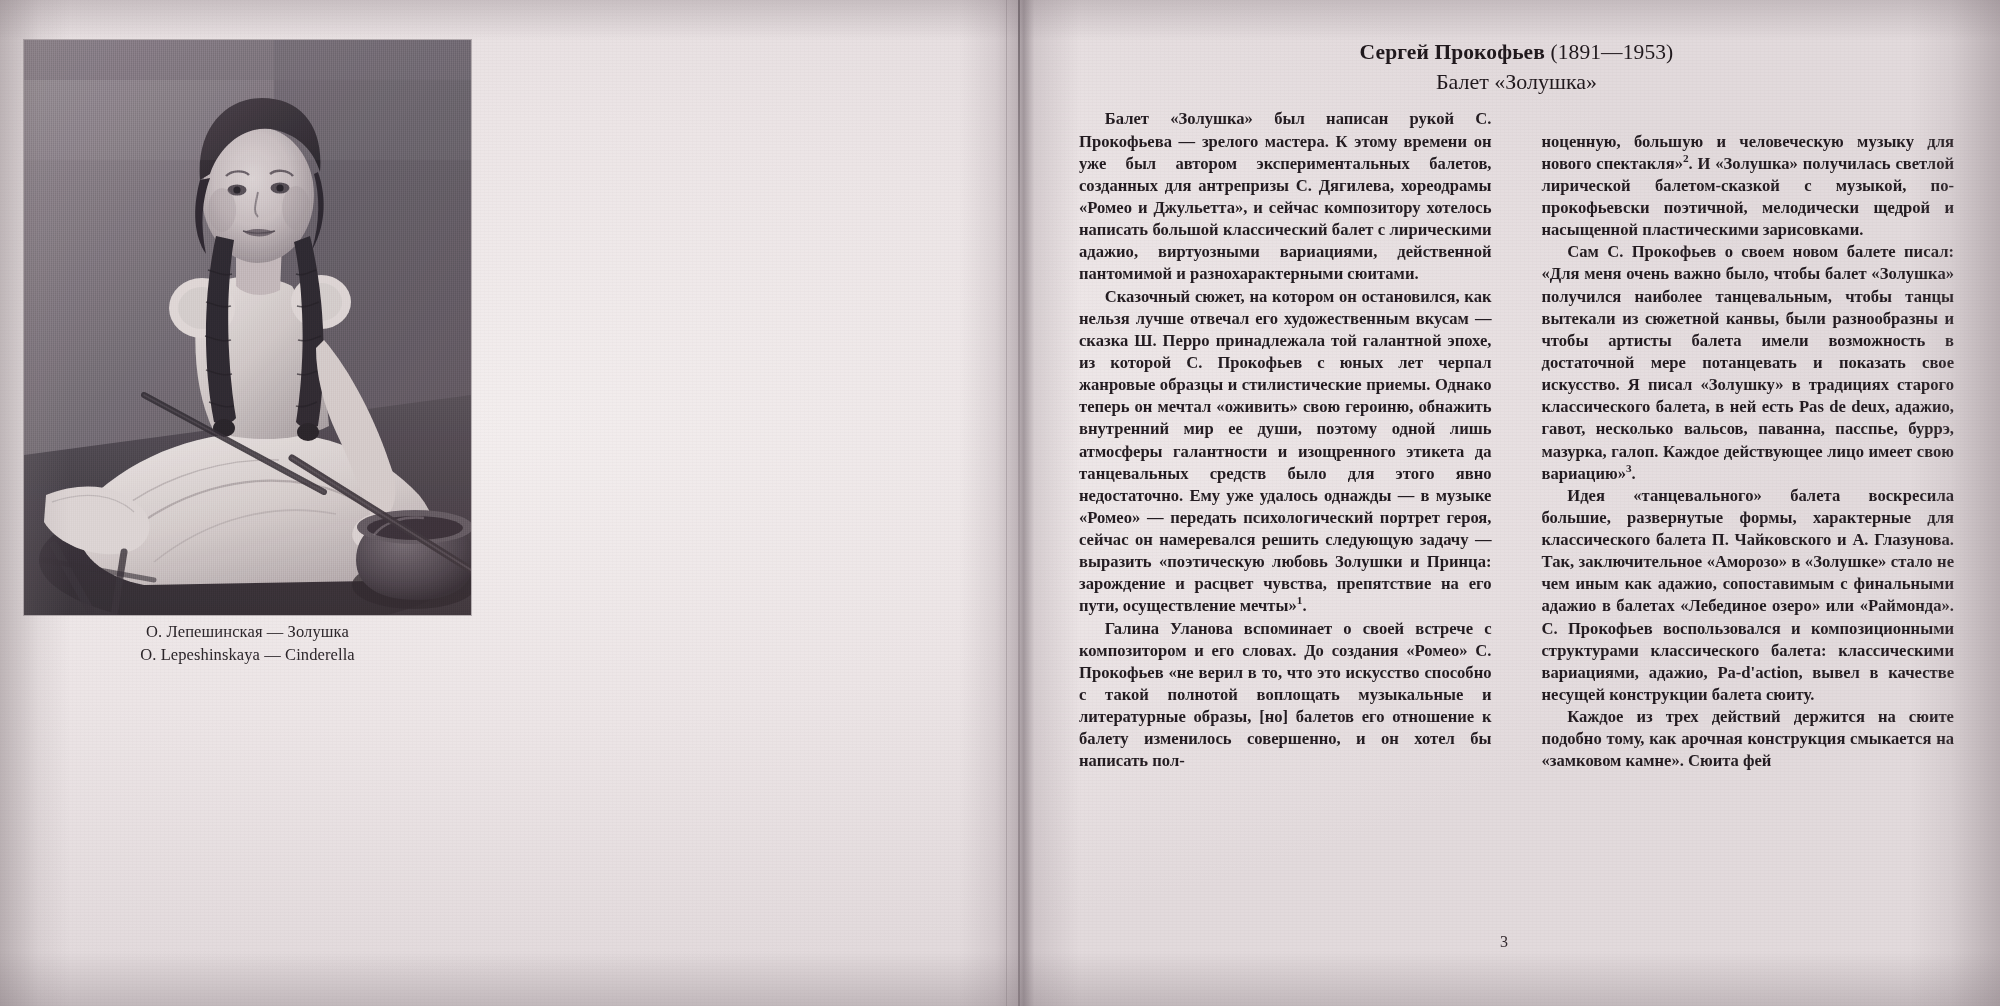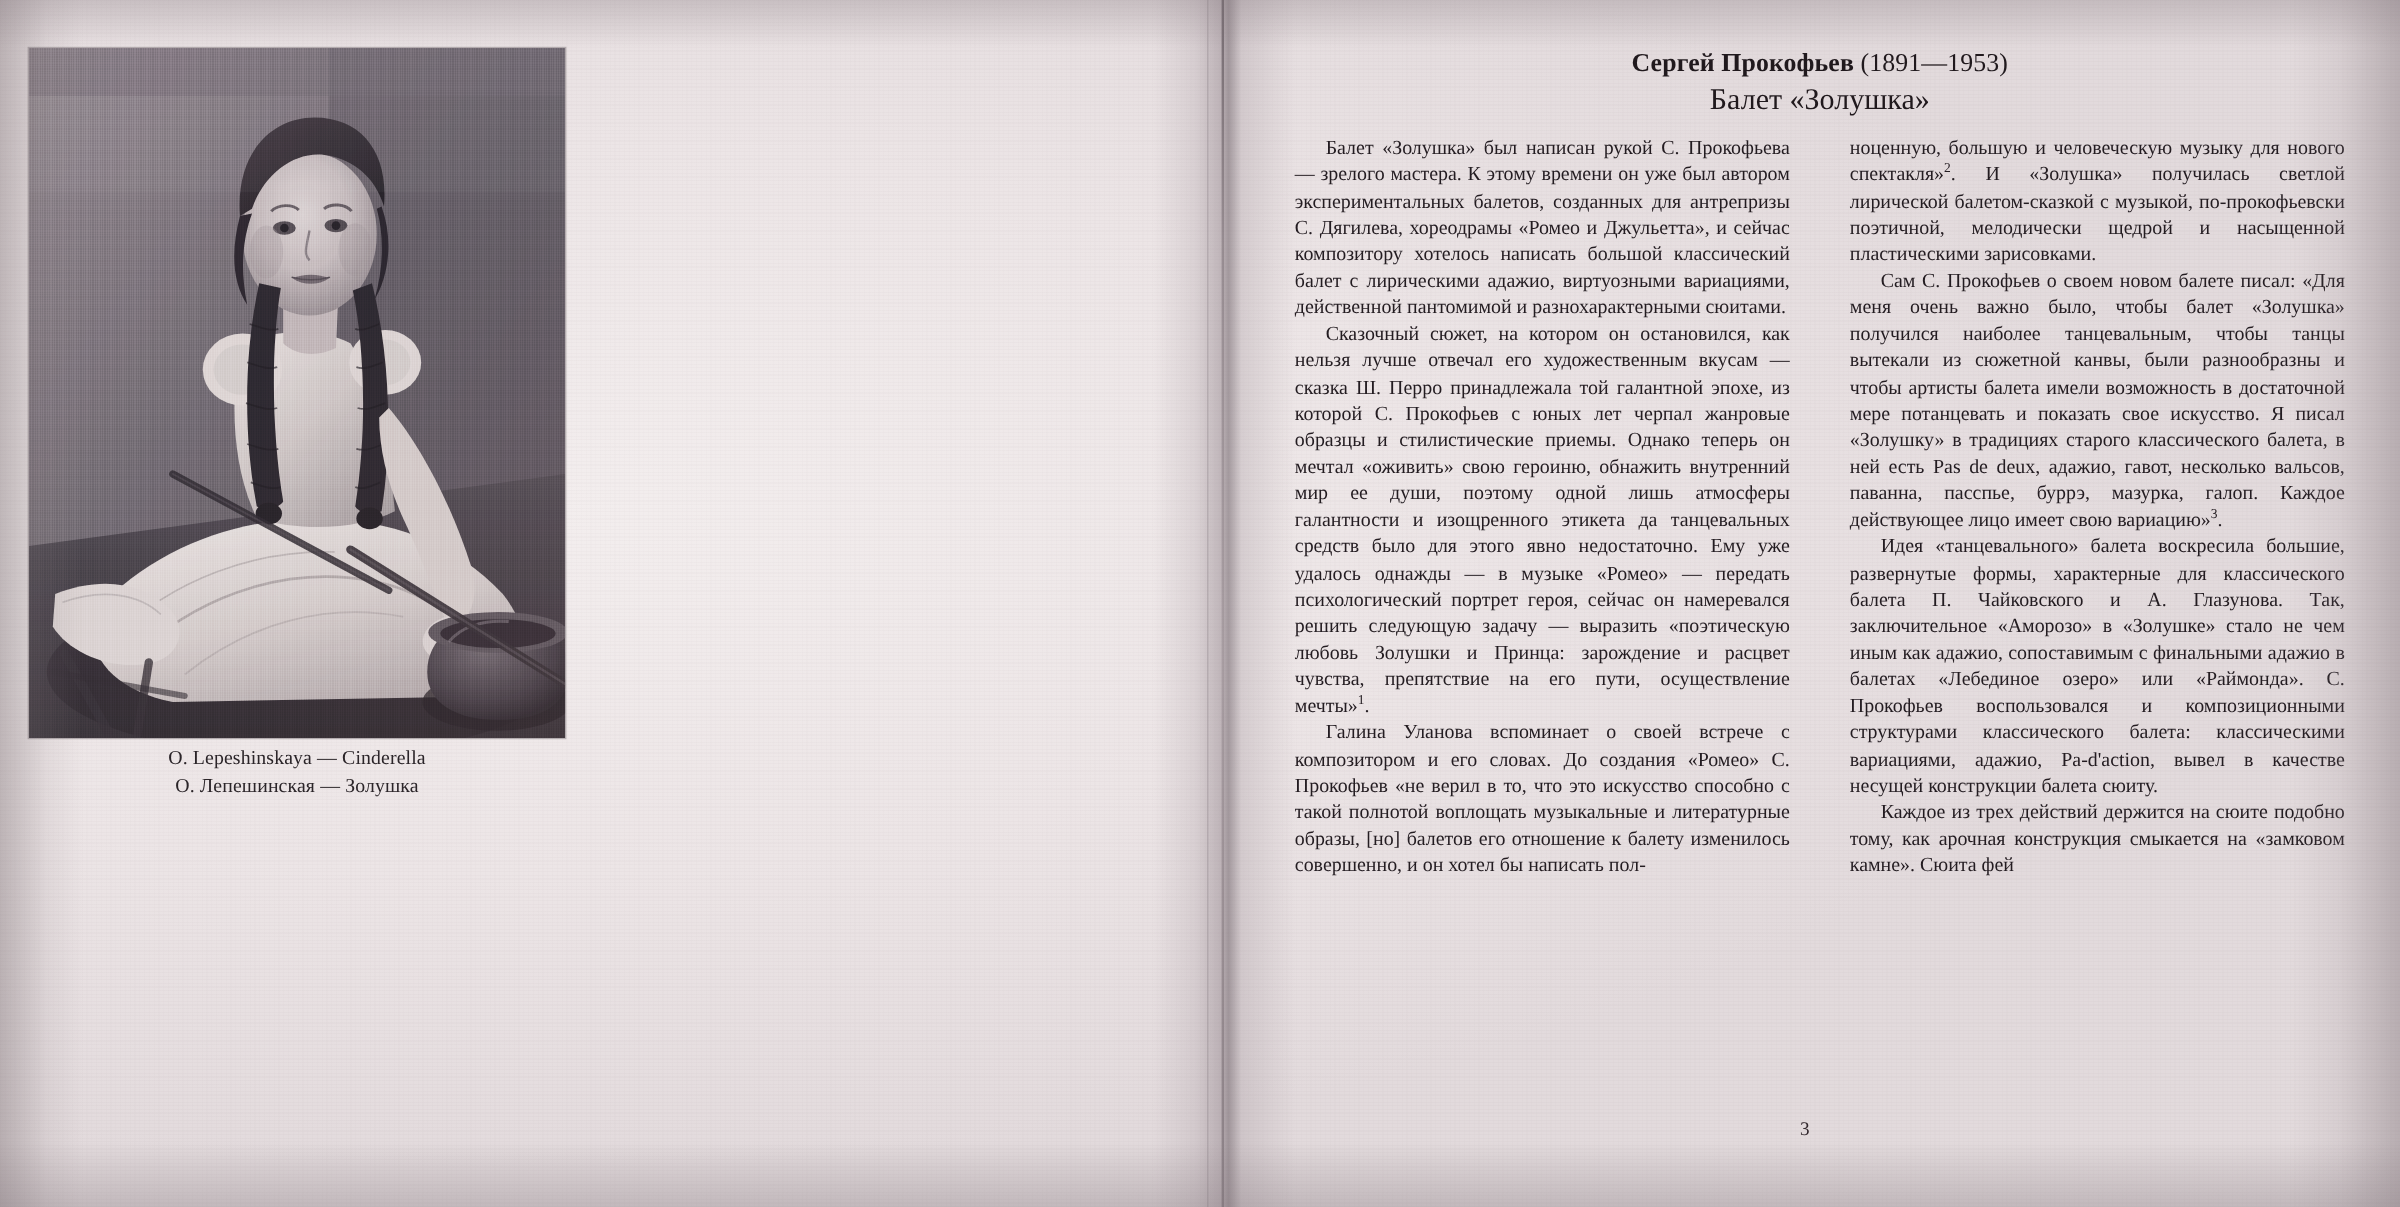--- a/index.html
+++ b/index.html
@@ -154,30 +154,31 @@
   }
   .heading .title {
     display: block;
     font-size: 21.5px;
     line-height: 1.2;
     letter-spacing: .1px;
   }
   .heading .title .bold { font-weight: 700; }
   .heading .subtitle {
     display: block;
-    font-size: 25px;
+    font-size: 22px;
     line-height: 1.3;
     margin-top: 2px;
     font-family: Liberation Serif, serif;
   }
 
   .columns {
     display: flex;
     gap: 50px;
     align-items: flex-end;
+    font-weight: bold;
   }
   .col {
     width: 418px;
     text-align: justify;
     text-justify: inter-word;
     font-size: 16.6px;
     line-height: 1.335;
     color: #231c21;
     hyphens: manual;
   }
@@ -346,22 +347,22 @@
       <path d="M20 520 L130 540" stroke="#241e22" stroke-width="5" stroke-linecap="round" opacity=".6"></path>
 
       <rect x="0" y="0" width="447" height="575" fill="#6a5f66" opacity=".10"></rect>
       <rect x="0" y="0" width="447" height="120" fill="#ffffff" opacity=".04"></rect>
     </svg>
     <div class="photo-noise"></div>
     <div class="photo-tint"></div>
   </div>
 
   <div class="caption">
+    <span class="line">О. Лепешинская — Золушка</span>
     <span class="line">O. Lepeshinskaya — Cinderella</span>
-    <span class="line">О. Лепешинская — Золушка</span>
   </div>
 
   <div class="gutter"></div>
   <div class="spine-line2"></div>
   <div class="spine-line"></div>
 
   <div class="textpage">
 
     <div class="heading">
       <span class="title"><span class="bold">Сергей Прокофьев</span><span> (1891—1953)</span></span>

